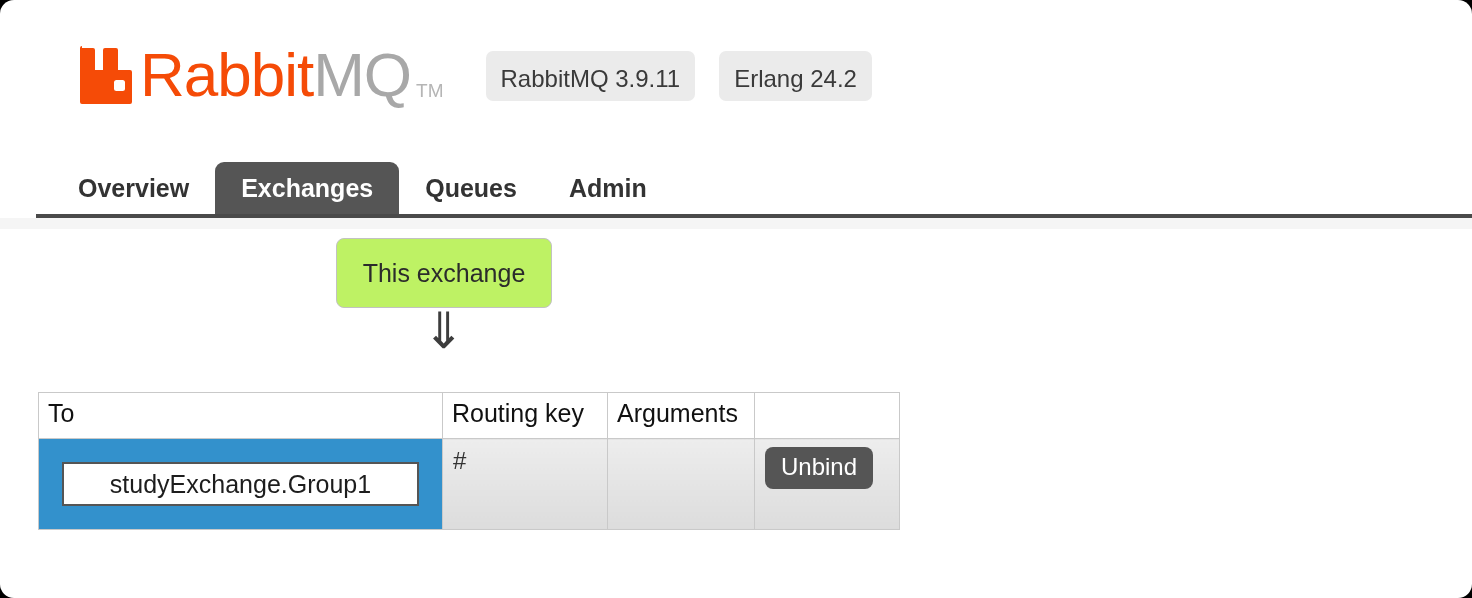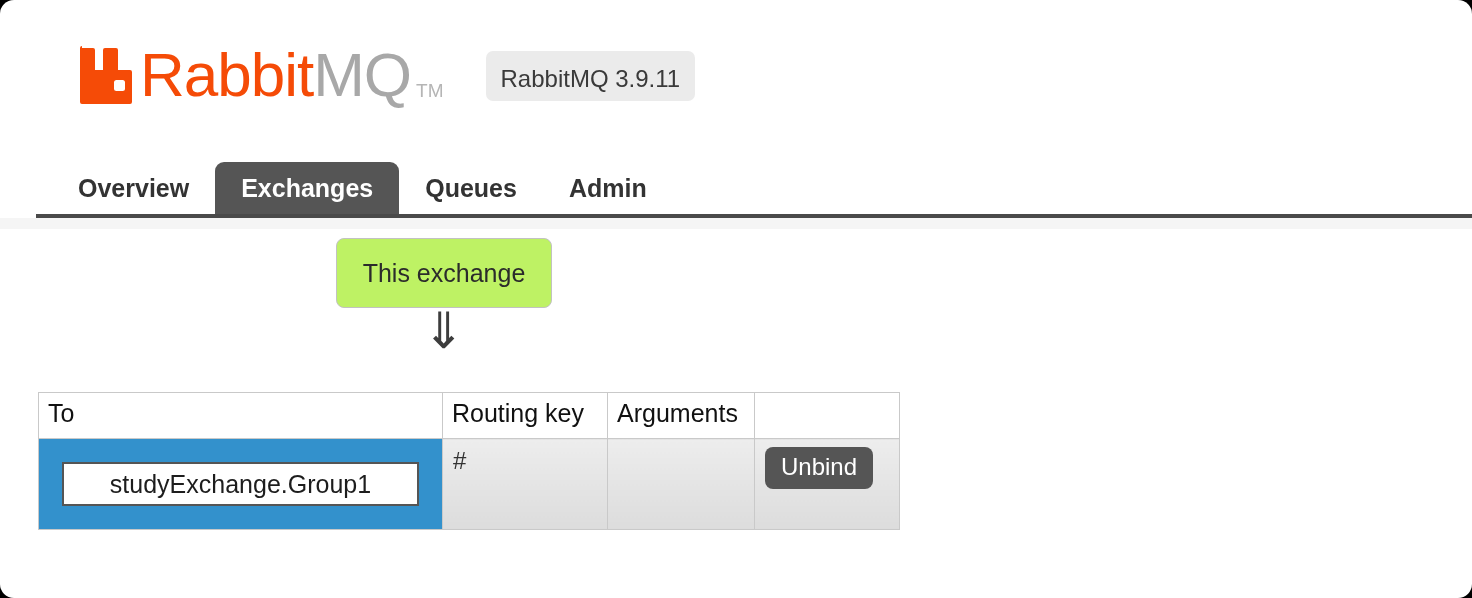--- a/index.html
+++ b/index.html
@@ -221,20 +221,21 @@
       <svg class="logo-mark" viewBox="0 0 54 62" aria-hidden="true">
         <path fill="#f54b07" d="M2,2 h11 a2,2 0 0 1 2,2 v20 h8 V4 a2,2 0 0 1 2,-2 h11 a2,2 0 0 1 2,2 v20 h12 a2,2 0 0 1 2,2 v30 a2,2 0 0 1 -2,2 h-48 a2,2 0 0 1 -2,-2 v-54 a2,2 0 0 1 2,-2 z"></path>
         <rect x="34" y="34" width="11" height="11" rx="2.5" fill="#ffffff"></rect>
       </svg>
       <div class="logo-text"><span class="logo-rabbit">Rabbit</span><span class="logo-mq">MQ</span></div>
       <span class="logo-tm">TM</span>
     </div>
 
     <div class="badges">
       <span class="badge">RabbitMQ 3.9.11</span>
+      <span class="badge">Erlang 24.2</span>
     </div>
   </div>
 
   <div class="navbar">
     <div class="nav-tabs">
       <div class="tab">Overview</div>
       <div class="tab active">Exchanges</div>
       <div class="tab">Queues</div>
       <div class="tab">Admin</div>
     </div>

